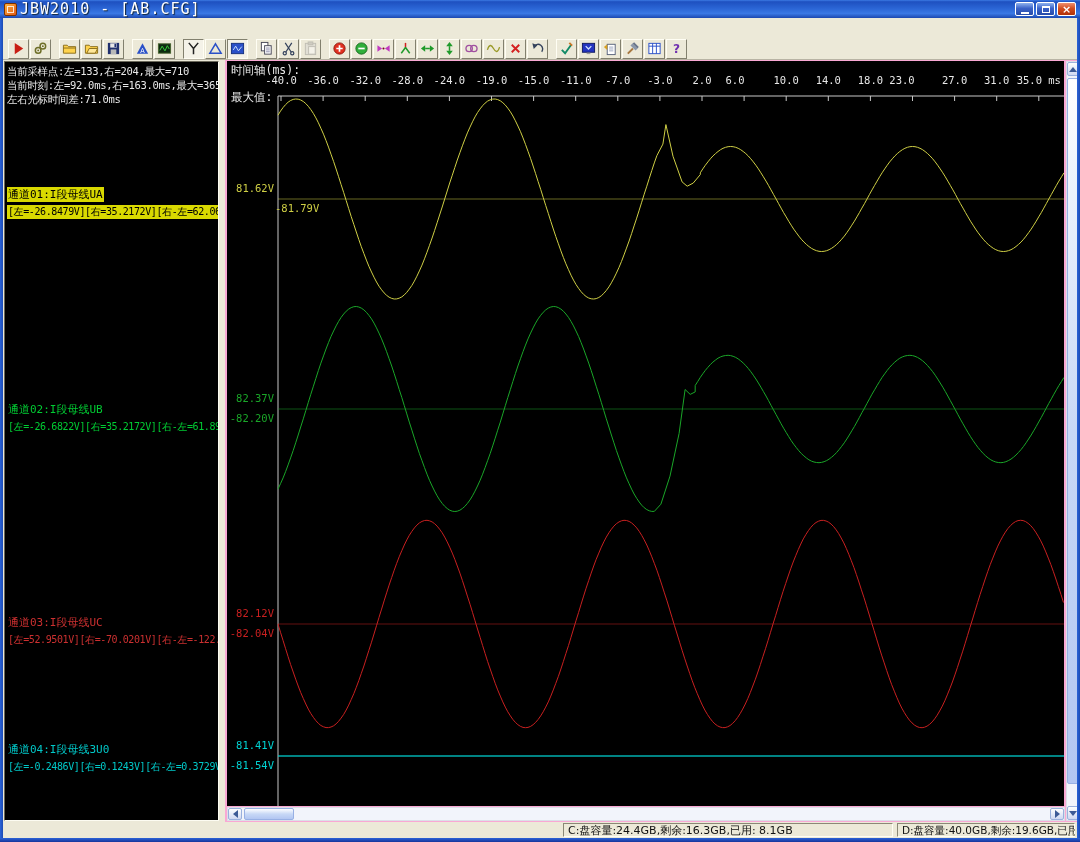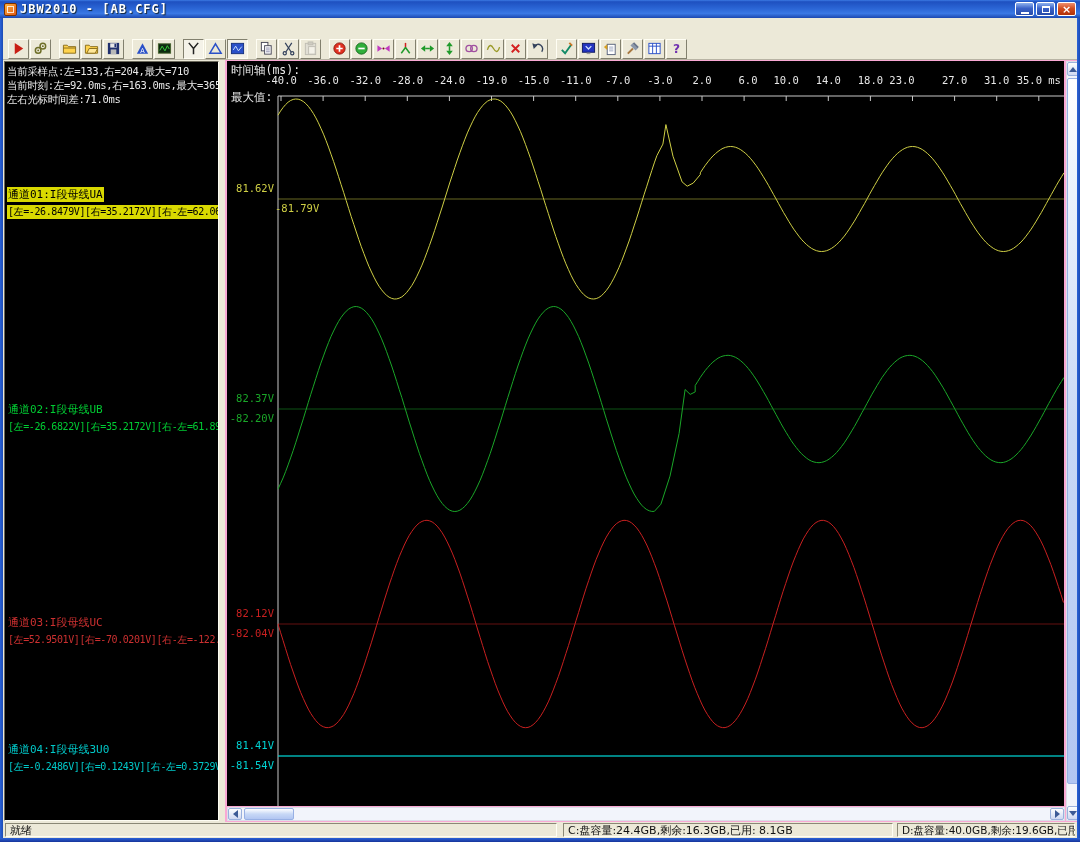--- a/index.html
+++ b/index.html
@@ -14,21 +14,21 @@
   .frame-bottom { left:0; top:838px; width:1080px; height:4px; background:linear-gradient(180deg,#2b63d8,#16349a); }
 
   
   .titlebar { position:absolute; left:0; top:0; width:1080px; height:18px;
     background:linear-gradient(180deg,#3c7ae4 0%,#1e50c0 10%,#2a64d4 45%,#3a78e4 75%,#1c48b0 100%);
     display:flex; align-items:center; padding:0 2px; }
   .app-icon { width:13px; height:13px; margin:0 3px 0 2px; background:linear-gradient(135deg,#ffb23c,#e05818);
     border:1px solid #7a3000; border-radius:2px; position:relative; }
   .app-icon::after { content:""; position:absolute; left:2px; top:2px; right:2px; bottom:2px;
     border:1px solid rgba(255,255,255,.8); }
-  .title-text { color:#fff; font-size:12px; font-weight:bold; letter-spacing:1px;
+  .title-text { color:#fff; font-size:15px; font-weight:normal; letter-spacing:1px;
     font-family:"DejaVu Sans Mono","Liberation Mono",monospace; text-shadow:1px 1px 1px #123; }
   .win-btns { margin-left:auto; display:flex; gap:2px; padding-right:2px; }
   .wbtn { width:19px; height:14px; border:1px solid #fff; border-radius:2px;
     background:linear-gradient(180deg,#8fb2ee,#3a62c8 45%,#274ba8); display:flex; align-items:center; justify-content:center; }
   .wbtn.close { background:linear-gradient(180deg,#ef9070,#d24d20 45%,#b03008); }
   .g-min { width:8px; height:2px; background:#fff; margin-top:7px; }
   .g-restore { width:8px; height:7px; border:1px solid #fff; border-top-width:2px; }
   .g-close { color:#fff; font-size:11px; font-weight:bold; line-height:1; }
 
   
@@ -383,21 +383,21 @@
           <span class="tick-label" style="left: 96.1px;">-36.0</span>
           <span class="tick-label" style="left: 138.2px;">-32.0</span>
           <span class="tick-label" style="left: 180.3px;">-28.0</span>
           <span class="tick-label" style="left: 222.4px;">-24.0</span>
           <span class="tick-label" style="left: 264.5px;">-19.0</span>
           <span class="tick-label" style="left: 306.6px;">-15.0</span>
           <span class="tick-label" style="left: 348.7px;">-11.0</span>
           <span class="tick-label" style="left: 390.8px;">-7.0</span>
           <span class="tick-label" style="left: 432.9px;">-3.0</span>
           <span class="tick-label" style="left: 475px;">2.0</span>
-          <span class="tick-label" style="left: 521px;">6.0</span>
+          <span class="tick-label" style="left: 500px; padding-left: 16px;">6.0</span>
           <span class="tick-label" style="left: 559.2px;">10.0</span>
           <span class="tick-label" style="left: 601.3px;">14.0</span>
           <span class="tick-label" style="left: 643.4px;">18.0</span>
           <span class="tick-label" style="left: 675px;">23.0</span>
           <span class="tick-label" style="left: 727.6px;">27.0</span>
           <span class="tick-label" style="left: 769.7px;">31.0</span>
           <span class="tick-label" style="left: 811.8px;">35.0 ms</span>
           <svg id="wave-svg" width="837" height="745" viewBox="0 0 837 745">
             <line x1="51" y1="35" x2="837" y2="35" stroke="#c8c8c8" stroke-opacity="1"></line>
             <line x1="54" y1="35" x2="54" y2="40" stroke="#c8c8c8" stroke-opacity="1"></line>
@@ -453,18 +453,17 @@
           </div>
         <div class="sb-thumb" style="top:16px; left:0; width:12px; height:706px;"></div>
         <div class="sb-btn" style="bottom:0;">
             <span class="arr arr-down"></span>
           </div>
       </div>
     </div>
   </div>
 
   <div class="statusbar">
-    <span class="sb-cell cell-ready">就绪</span>
     <span class="sb-cell cell-c">C:盘容量:24.4GB,剩余:16.3GB,已用: 8.1GB</span>
     <span class="sb-cell cell-d">D:盘容量:40.0GB,剩余:19.6GB,已用:20.5GB</span>
     <span class="grip"></span>
   </div>
 </div>
 
 </body></html>

